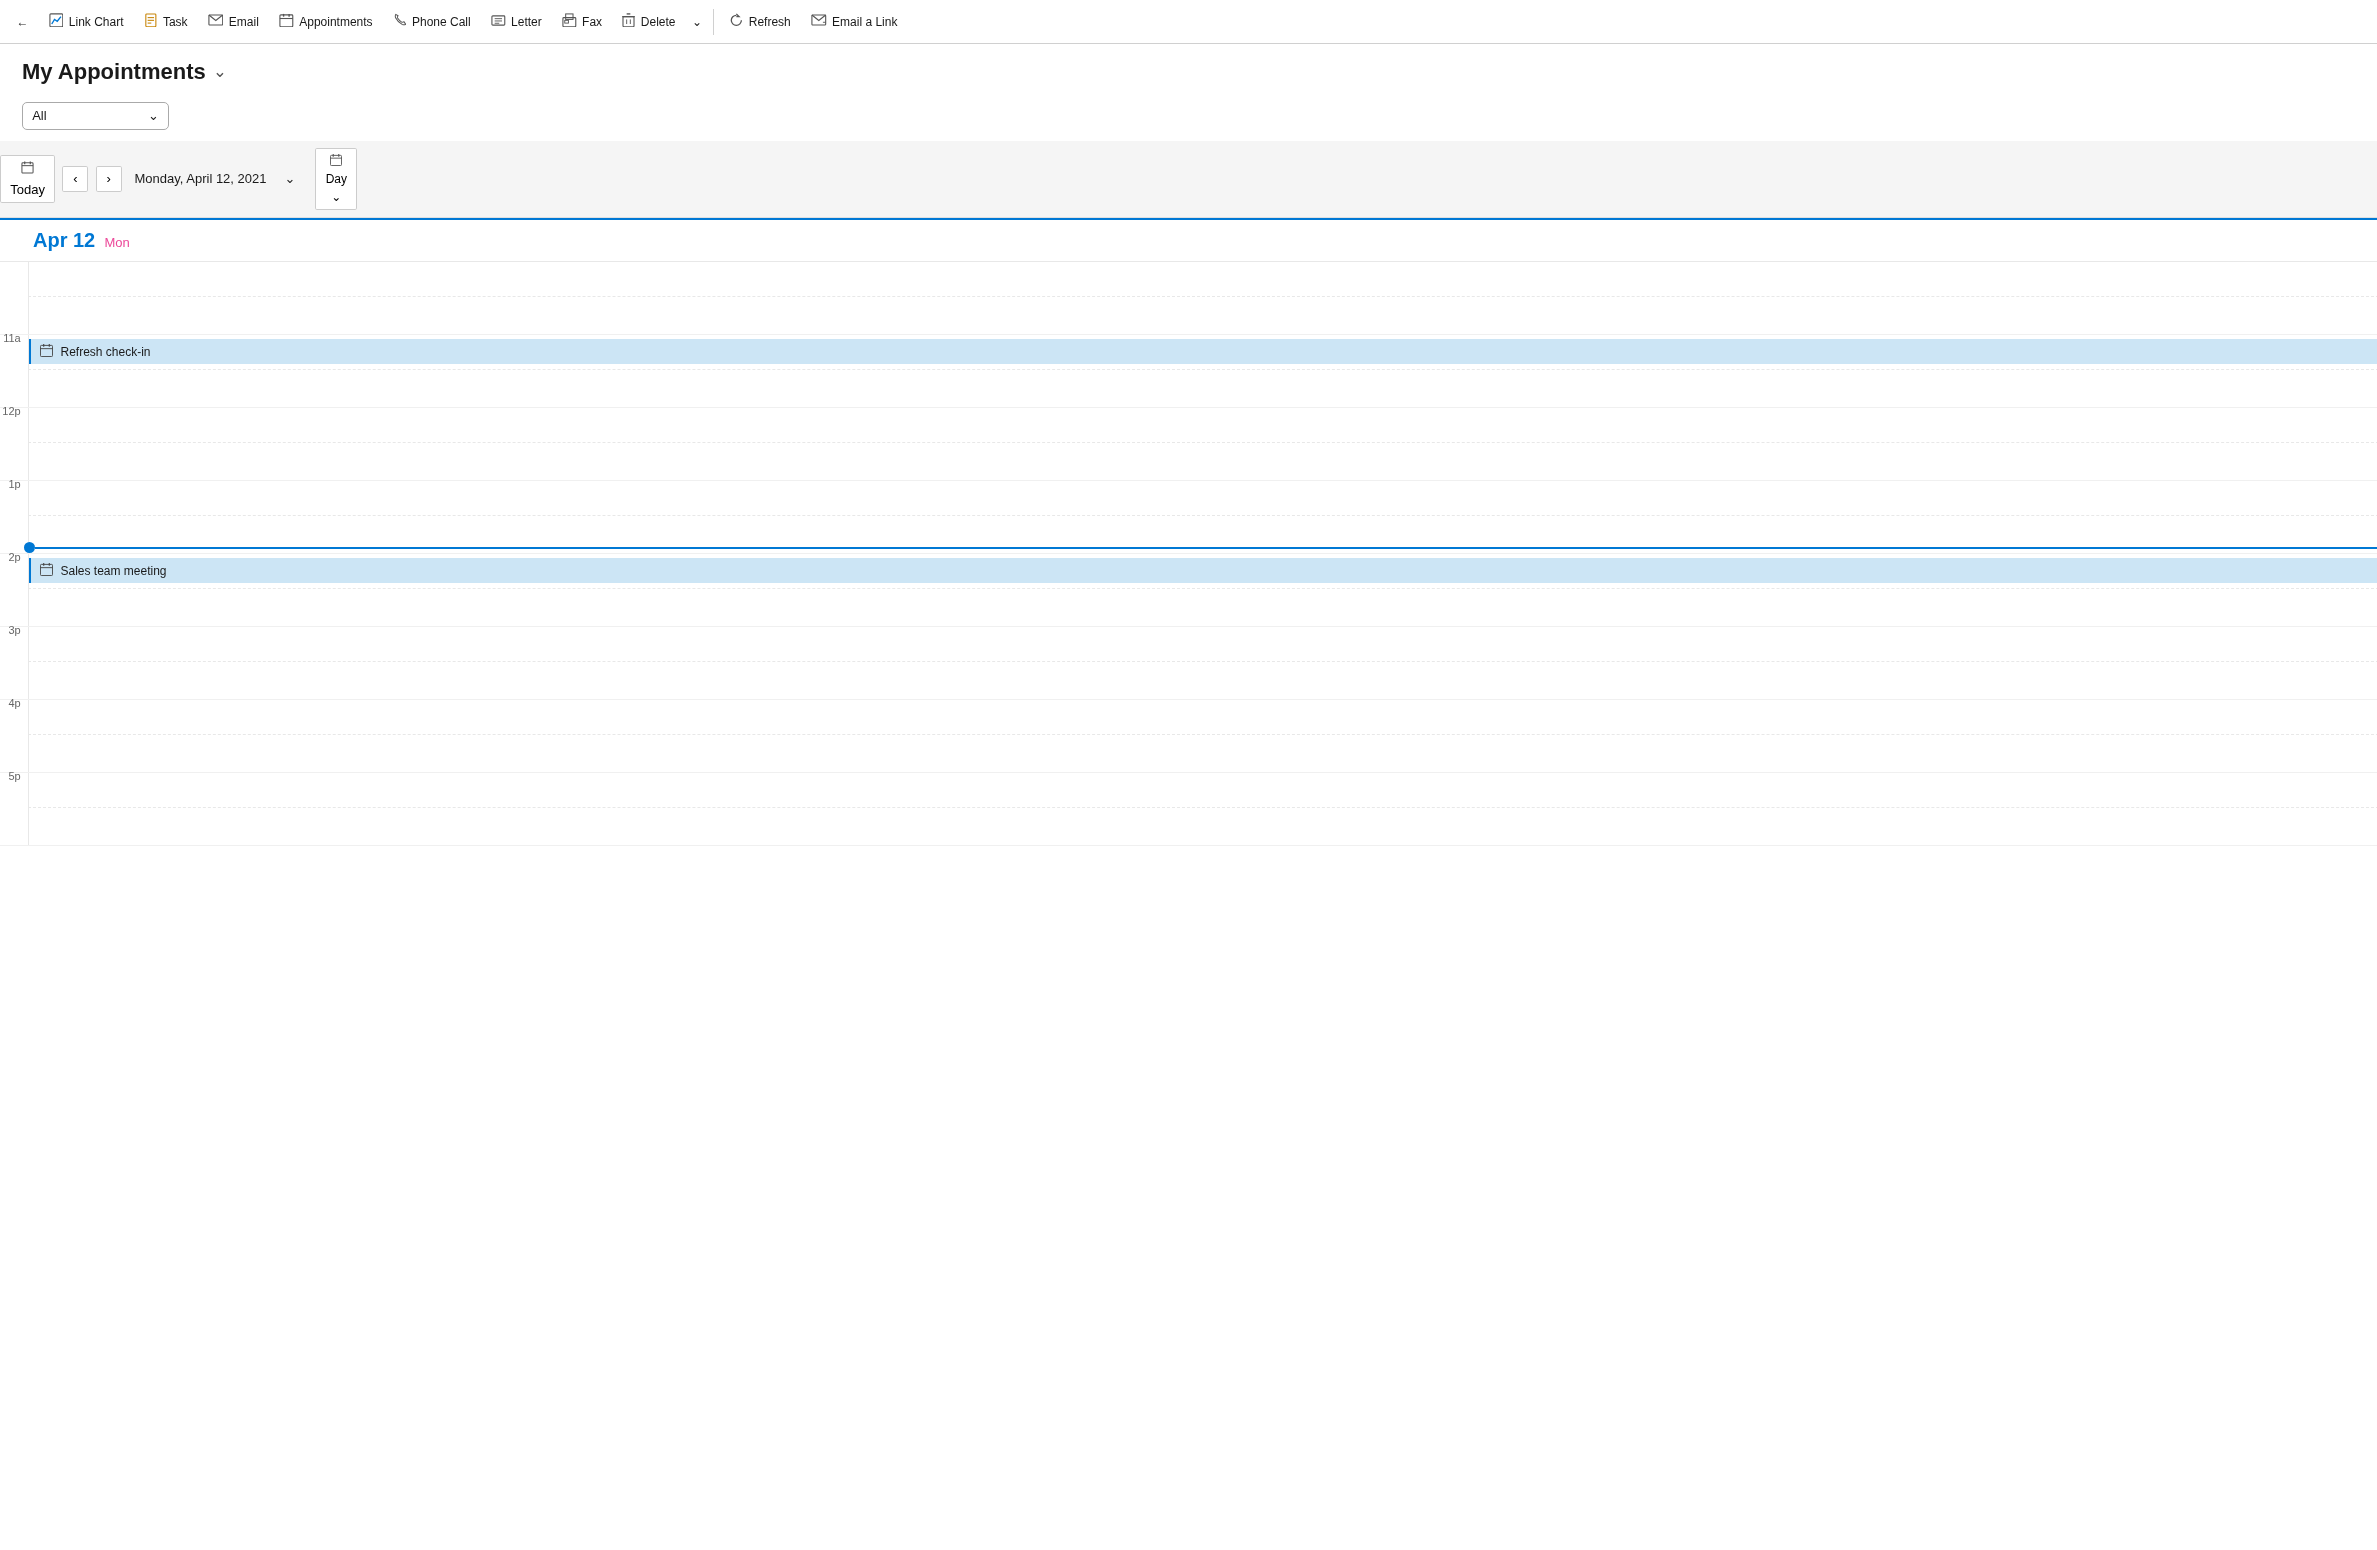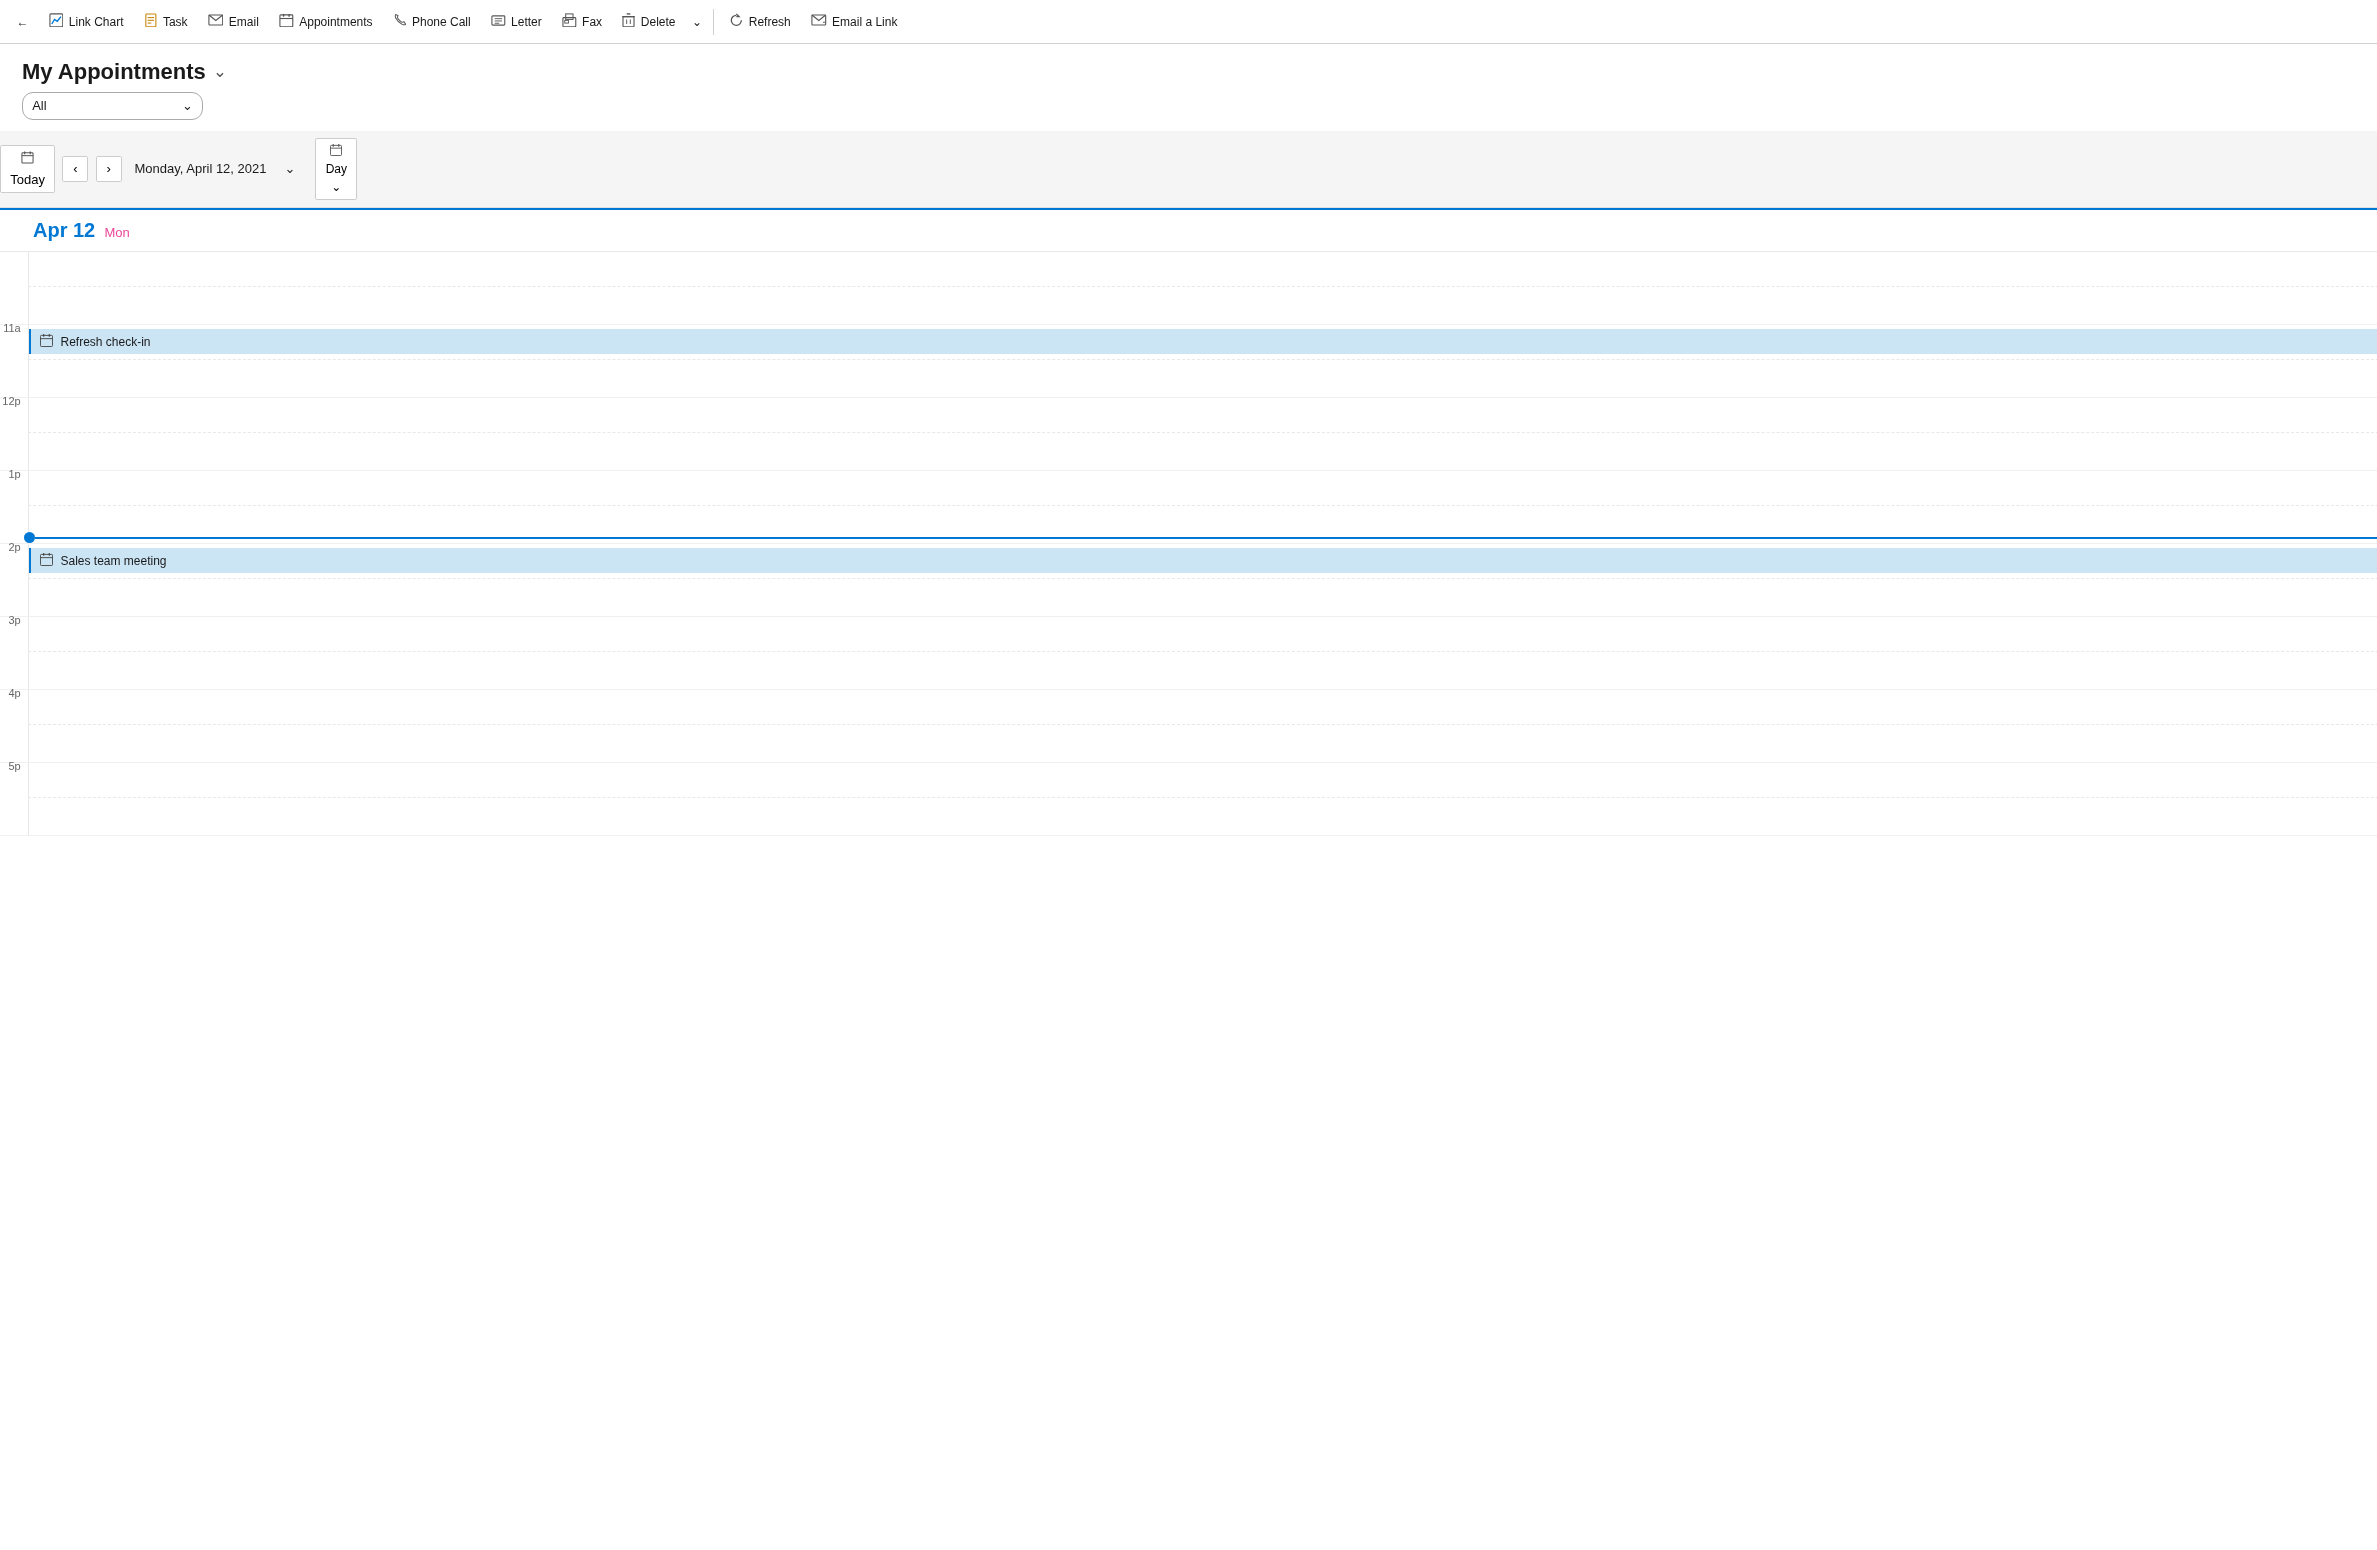--- a/index.html
+++ b/index.html
@@ -42,21 +42,21 @@
 
     
     .page-content {
       padding: 14.7px 22px 0 22px;
     }
 
     .page-title-row {
       display: flex;
       align-items: center;
       gap: 7.3px;
-      margin-bottom: 7px;
+      margin-bottom: 17px;
     }
     .page-title {
       font-size: 22px;
       font-weight: 600;
       color: #1a1a1a;
     }
     .page-title-chevron {
       font-size: 16.5px;
       color: #555;
       cursor: pointer;
@@ -68,23 +68,23 @@
     }
     .filter-label {
       font-size: 11px;
       color: #555;
       margin-bottom: 3.7px;
     }
     .filter-select {
       display: flex;
       align-items: center;
       justify-content: space-between;
-      width: 181px;
+      width: 147px;
       border: 0.9px solid #aaa;
-      border-radius: 11px;
+      border-radius: 5px;
       padding: 5.5px 9.2px;
       font-size: 13px;
       cursor: pointer;
       background: #fff;
       color: #1a1a1a;
     }
 
     
     .cal-nav {
       display: flex;

